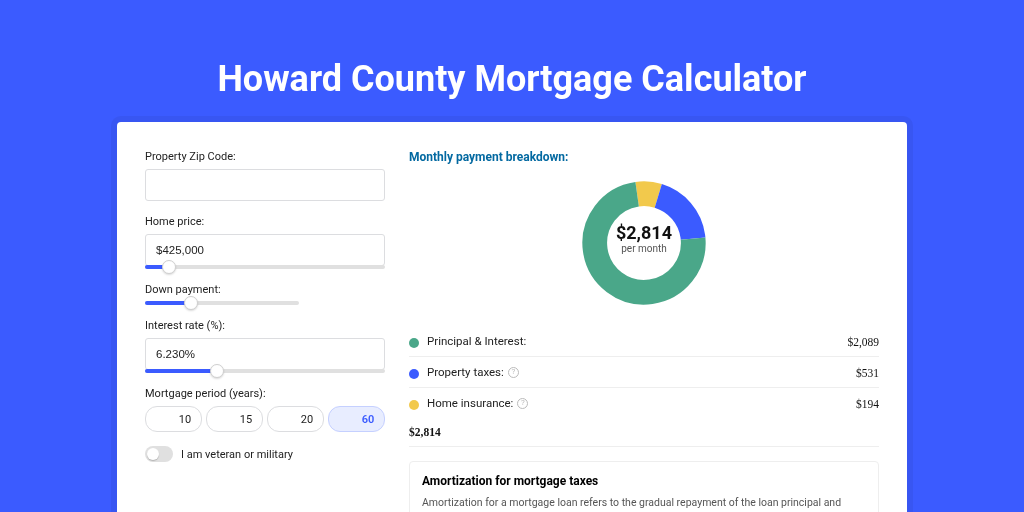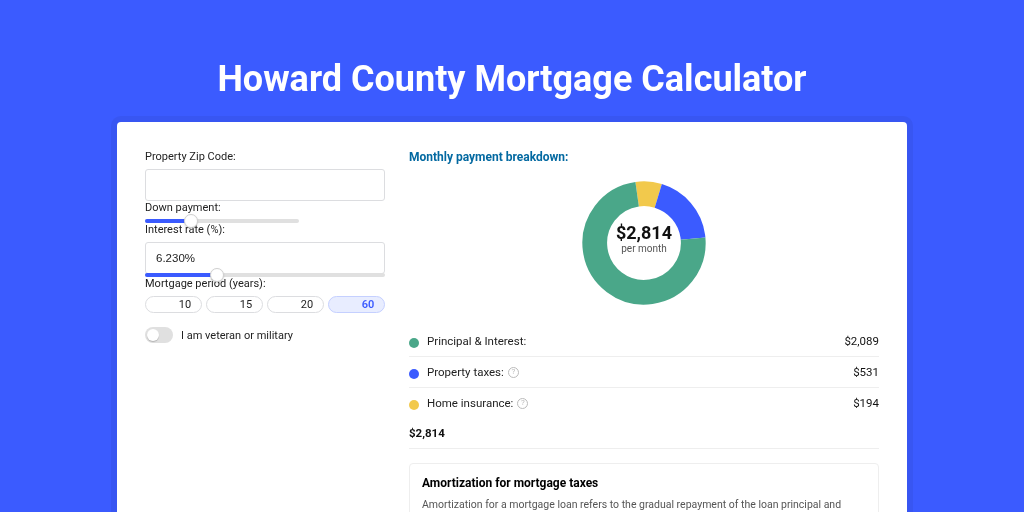--- a/index.html
+++ b/index.html
@@ -26,21 +26,21 @@
     border-radius: 4px 4px 0 0;
     padding: 28px 28px 0 28px;
     display: flex;
     gap: 24px;
     height: 400px;
     position: relative;
     box-shadow: 0 0 0 6px rgba(0,0,0,0.05);
   }
   .left-col { width: 240px; flex: 0 0 240px; }
   .right-col { flex: 1; }
-  .field-group { }
+  .field-group { margin-bottom: 14px; }
   .field-label {
     font-size: 11px;
     color: #222;
     margin-bottom: 6px;
     display: block;
   }
   .text-input {
     width: 100%;
     height: 32px;
     border: 1px solid #dcdde0;
@@ -74,21 +74,21 @@
     top: -5px;
     transform: translateX(-50%);
     box-shadow: 0 1px 2px rgba(0,0,0,0.15);
   }
   .split-row { display: flex; gap: 8px; }
   .split-row .text-input:first-child { flex: 1.8; }
   .split-row .text-input:last-child { flex: 1; }
   .period-row { display: flex; gap: 4px; }
   .period-btn {
     flex: 1;
-    height: 17px;
+    height: 26px;
     border: 1px solid #dcdde0;
     border-radius: 12px;
     background: #fff;
     font-size: 11px;
     color: #222;
     display: flex;
     align-items: center;
     justify-content: center;
     cursor: pointer;
     padding-left: 23px;
@@ -141,21 +141,21 @@
     padding: 8px 0;
     border-bottom: 1px solid #eee;
     font-size: 11.5px;
   }
   .line-item:last-of-type { border-bottom: none; }
   .dot {
     width: 10px; height: 10px; border-radius: 50%;
     margin-right: 8px; flex-shrink: 0;
   }
   .li-label { flex: 1; color:#222; display:flex; align-items:center; gap:4px;}
-  .li-value { color:#111; font-weight:400; }
+  .li-value { color:#111; font-weight:400;font-family:Liberation Serif, serif; }
   .line-total { font-weight:700; }
   .line-total .li-label, .line-total .li-value { font-weight:700; }
   .info-icon {
     width: 11px; height: 11px; border:1px solid #bbb; border-radius:50%;
     font-size:8px; color:#bbb; display:inline-flex;
     align-items:center; justify-content:center; line-height:1;
   }
   .amort-card {
     border: 1px solid #eee;
     border-radius: 4px;
@@ -172,20 +172,28 @@
 
 <div class="calc-shell">
 
   <div class="left-col">
 
     <div class="field-group">
       <label class="field-label">Property Zip Code:</label>
       <input class="text-input" value="" style="">
     </div>
 
+    <div class="field-group">
+      <label class="field-label">Home price:</label>
+      <input class="text-input" value="$425,000" style="">
+      <div class="slider-track">
+        <div class="slider-fill" style="width:10%"></div>
+        <div class="slider-thumb" style="left:10%"></div>
+      </div>
+    </div>
 
     <div class="field-group">
       <label class="field-label">Down payment:</label>
       <div class="slider-track" style="width:64%">
         <div class="slider-fill" style="width:30%"></div>
         <div class="slider-thumb" style="left:30%"></div>
       </div>
     </div>
 
     <div class="field-group">

